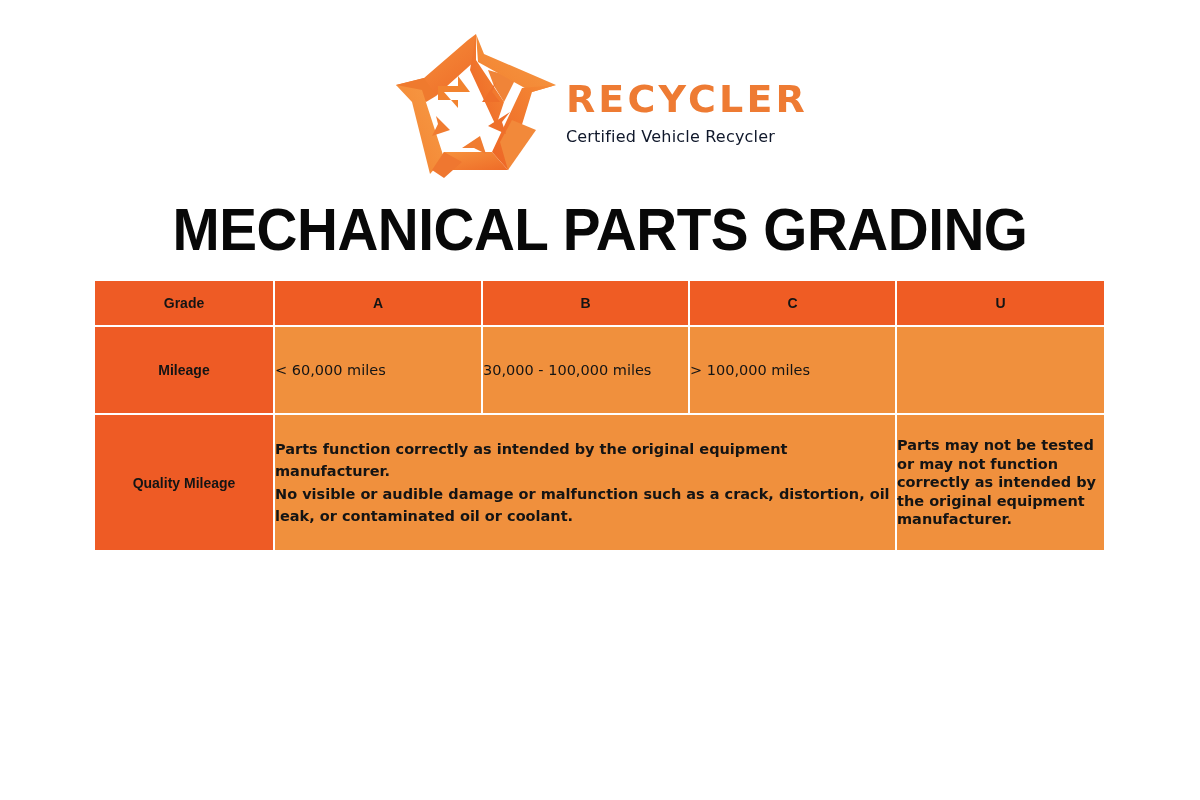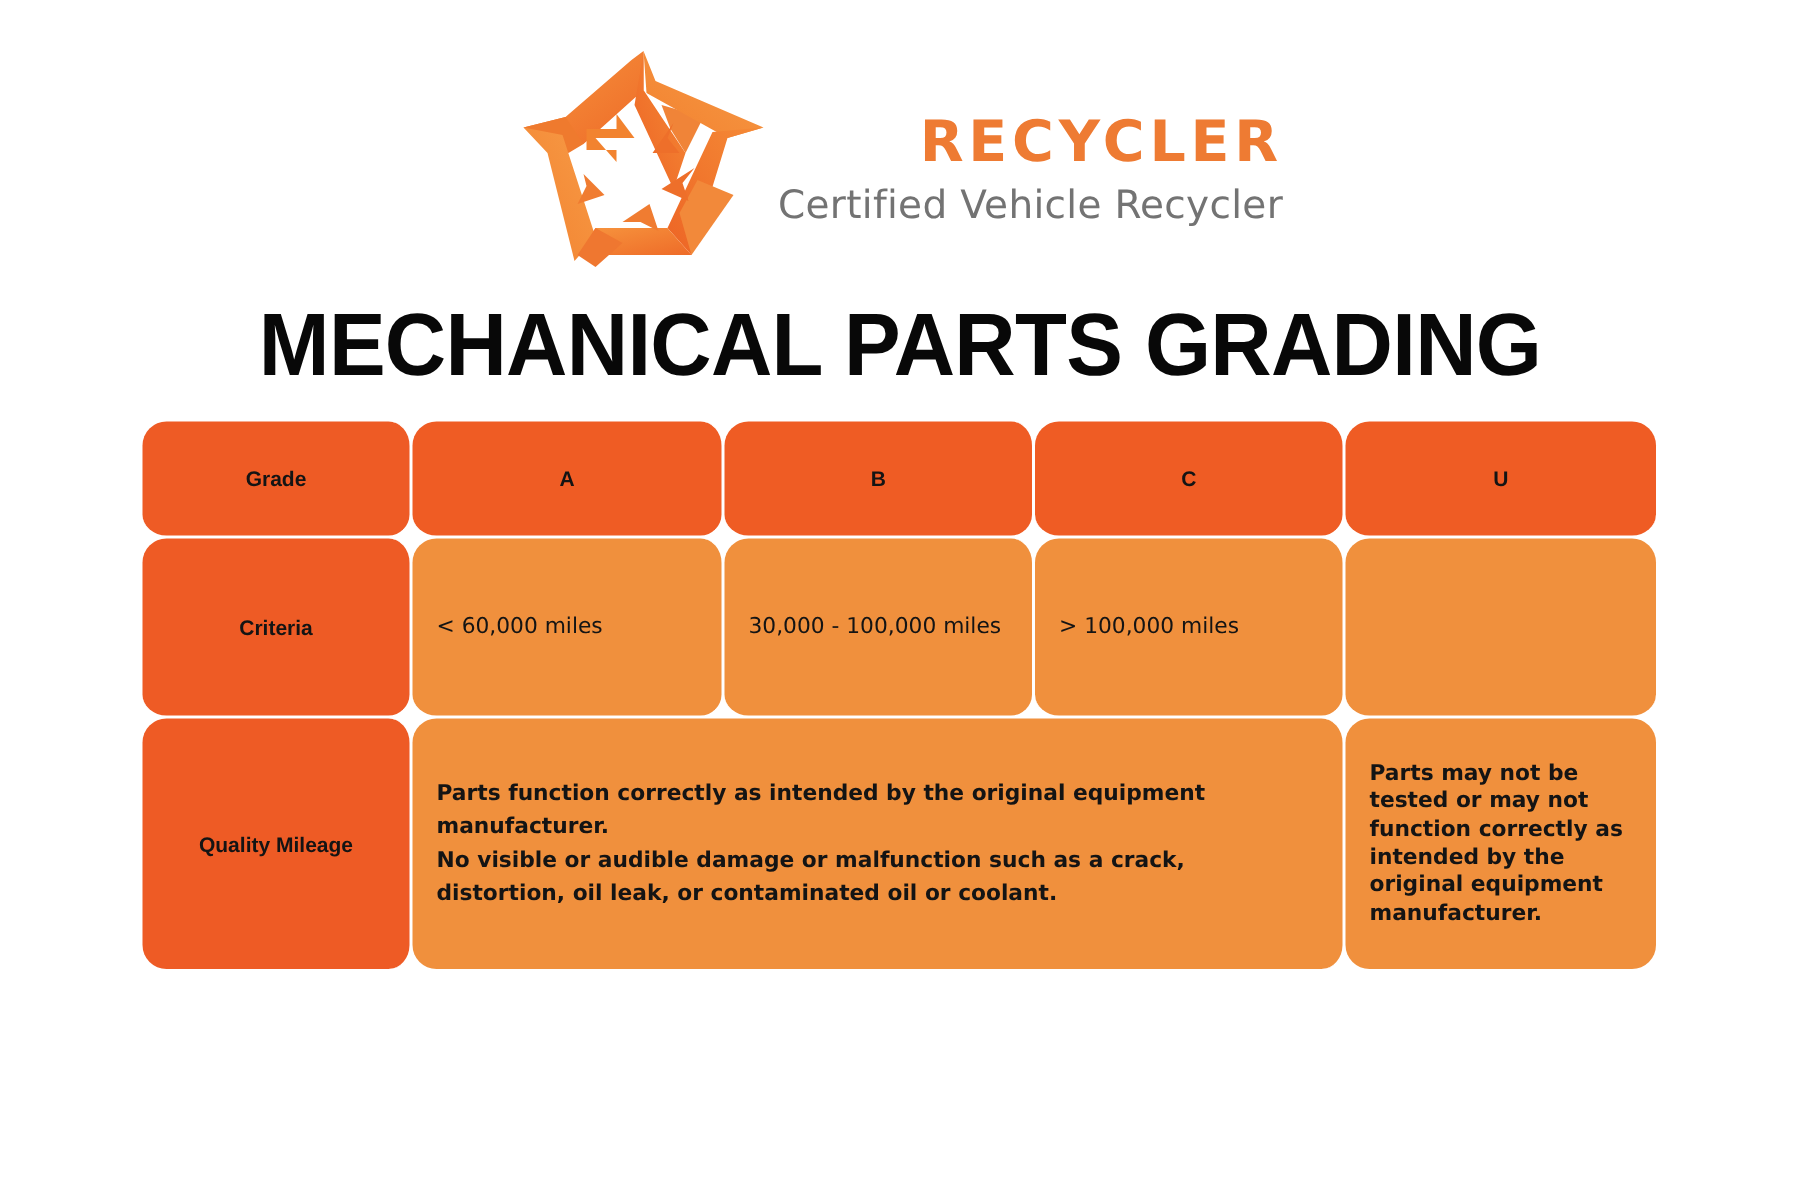--- a/index.html
+++ b/index.html
@@ -18,21 +18,20 @@
   
   .logo-block {
     position: absolute;
     left: 0;
     top: 28px;
     width: 1200px;
     height: 155px;
     display: flex;
     align-items: center;
     justify-content: center;
-    text-align: right;
   }
   .logo-inner {
     display: flex;
     align-items: center;
     gap: 6px;
   }
   .logo-mark {
     width: 168px;
     height: 152px;
     flex: 0 0 auto;
@@ -47,23 +46,23 @@
   .logo-title {
     font-family: "DejaVu Sans", sans-serif;
     font-size: 38px;
     font-weight: bold;
     letter-spacing: 3.2px;
     color: #EE7B33;
     line-height: 1;
   }
   .logo-sub {
     font-family: "DejaVu Sans", sans-serif;
-    font-size: 26px;
+    font-size: 16px;
     font-weight: normal;
-    color: #737373;
+    color: #0f172a;
     line-height: 1;
     margin-top: 11px;
     letter-spacing: 0.2px;
   }
 
   
   .page-title {
     position: absolute;
     left: 0;
     top: 196px;
@@ -83,25 +82,24 @@
     position: absolute;
     left: 95px;
     top: 281px;
     width: 1009px;
     border-collapse: separate;
     border-spacing: 0;
     table-layout: fixed;
   }
   .grading-table td,
   .grading-table th {
-    padding: 16px;
+    padding: 0;
     margin: 0;
     vertical-align: middle;
     color: #141414;
-    border-radius: 16px;
   }
   .col-label  { width: 180px; }
   .col-a      { width: 208px; }
   .col-b      { width: 207px; }
   .col-c      { width: 207px; }
   .col-u      { width: 207px; }
 
   
   .hdr-cell {
     background: #EF5C24;
@@ -229,21 +227,21 @@
     <tr>
       <th class="hdr-cell label-cell">Grade</th>
       <th class="hdr-cell">A</th>
       <th class="hdr-cell">B</th>
       <th class="hdr-cell">C</th>
       <th class="hdr-cell last">U</th>
     </tr>
   </thead>
   <tbody>
     <tr class="row-mileage">
-      <td class="label-cell">Criteria</td>
+      <td class="label-cell">Mileage</td>
       <td class="body-cell">&lt; 60,000 miles</td>
       <td class="body-cell">30,000 - 100,000 miles</td>
       <td class="body-cell">&gt; 100,000 miles</td>
       <td class="body-cell last"></td>
     </tr>
     <tr class="row-quality">
       <td class="label-cell">Quality Mileage</td>
       <td class="body-cell merged-cell" colspan="3">
         <p>Parts function correctly as intended by the original equipment manufacturer.</p>
         <p>No visible or audible damage or malfunction such as a crack, distortion, oil leak, or contaminated oil or coolant.</p>

